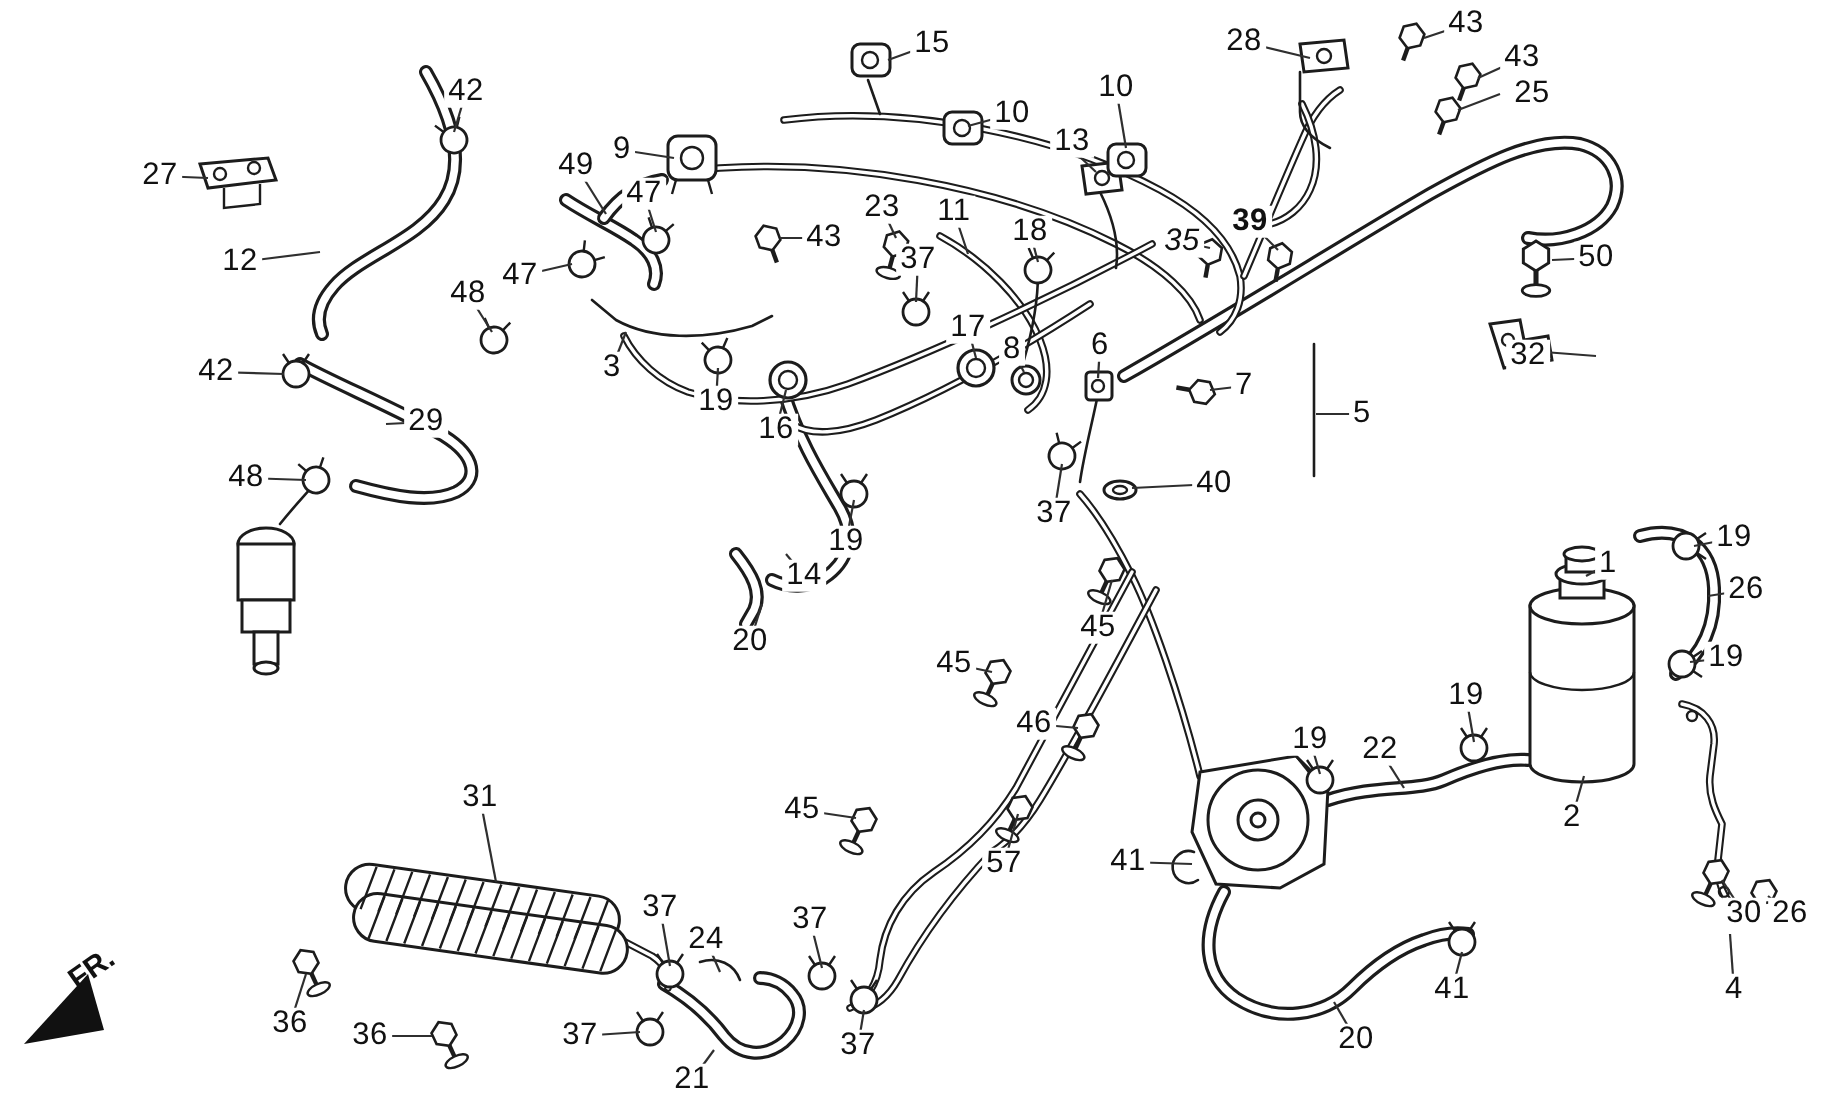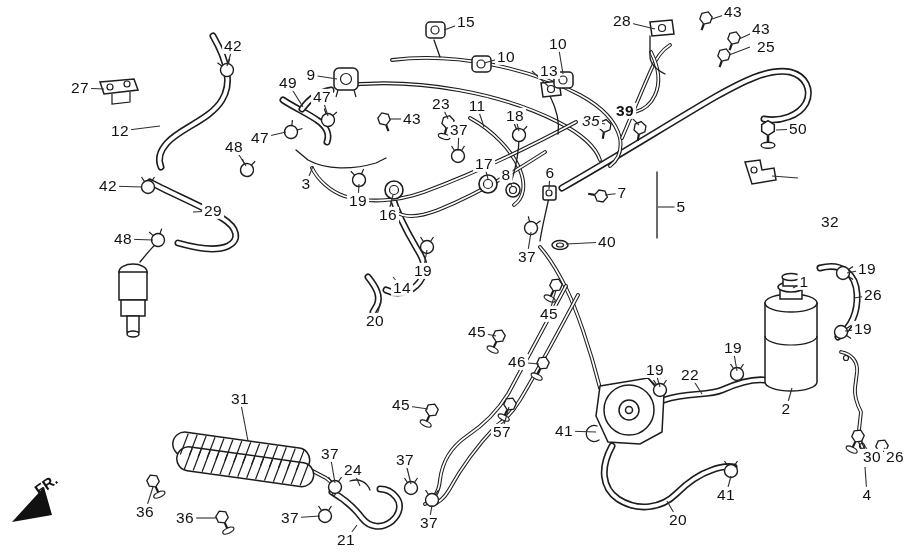--- a/index.html
+++ b/index.html
@@ -350,21 +350,21 @@
     </svg>
 
   <div class="layer" id="callout-layer">
       <div class="callout" style="left: 466px; top: 22px;">15</div>
       <div class="callout" style="left: 622px; top: 21px;">28</div>
       <div class="callout" style="left: 733px; top: 12px;">43</div>
       <div class="callout" style="left: 761px; top: 29px;">43</div>
       <div class="callout" style="left: 754px; top: 47px; margin-left: 12px;">25</div>
       <div class="callout" style="left: 506px; top: 57px;">10</div>
       <div class="callout" style="left: 558px; top: 44px;">10</div>
-      <div class="callout" style="left: 549px; top: 71px;">13</div>
+      <div class="callout" style="left: 536px; top: 71px;">13</div>
       <div class="callout" style="left: 311px; top: 75px;">9</div>
       <div class="callout" style="left: 233px; top: 46px;">42</div>
       <div class="callout" style="left: 80px; top: 88px;">27</div>
       <div class="callout" style="left: 288px; top: 83px;">49</div>
       <div class="callout" style="left: 322px; top: 97px;">47</div>
       <div class="callout" style="left: 120px; top: 131px;">12</div>
       <div class="callout" style="left: 441px; top: 104px;">23</div>
       <div class="callout" style="left: 477px; top: 106px;">11</div>
       <div class="callout" style="left: 515px; top: 116px;">18</div>
       <div class="callout" style="left: 412px; top: 119px;">43</div>
@@ -372,21 +372,21 @@
       <div class="callout" style="left: 591px; top: 121px; font-style: italic;">35</div>
       <div class="callout" style="left: 798px; top: 129px;">50</div>
       <div class="callout" style="left: 234px; top: 147px;">48</div>
       <div class="callout" style="left: 260px; top: 138px;">47</div>
       <div class="callout" style="left: 459px; top: 130px;">37</div>
       <div class="callout" style="left: 108px; top: 186px;">42</div>
       <div class="callout" style="left: 306px; top: 184px;">3</div>
       <div class="callout" style="left: 484px; top: 164px; text-align: right;">17</div>
       <div class="callout" style="left: 506px; top: 175px;">8</div>
       <div class="callout" style="left: 550px; top: 173px;">6</div>
-      <div class="callout" style="left: 830px; top: 178px; margin-top: 44px;">32</div>
+      <div class="callout" style="left: 764px; top: 178px;">32</div>
       <div class="callout" style="left: 213px; top: 211px;">29</div>
       <div class="callout" style="left: 358px; top: 201px;">19</div>
       <div class="callout" style="left: 388px; top: 215px;">16</div>
       <div class="callout" style="left: 622px; top: 193px;">7</div>
       <div class="callout" style="left: 681px; top: 207px;">5</div>
       <div class="callout" style="left: 123px; top: 239px;">48</div>
       <div class="callout" style="left: 607px; top: 242px;">40</div>
       <div class="callout" style="left: 527px; top: 257px;">37</div>
       <div class="callout" style="left: 423px; top: 271px;">19</div>
       <div class="callout" style="left: 867px; top: 269px;">19</div>

